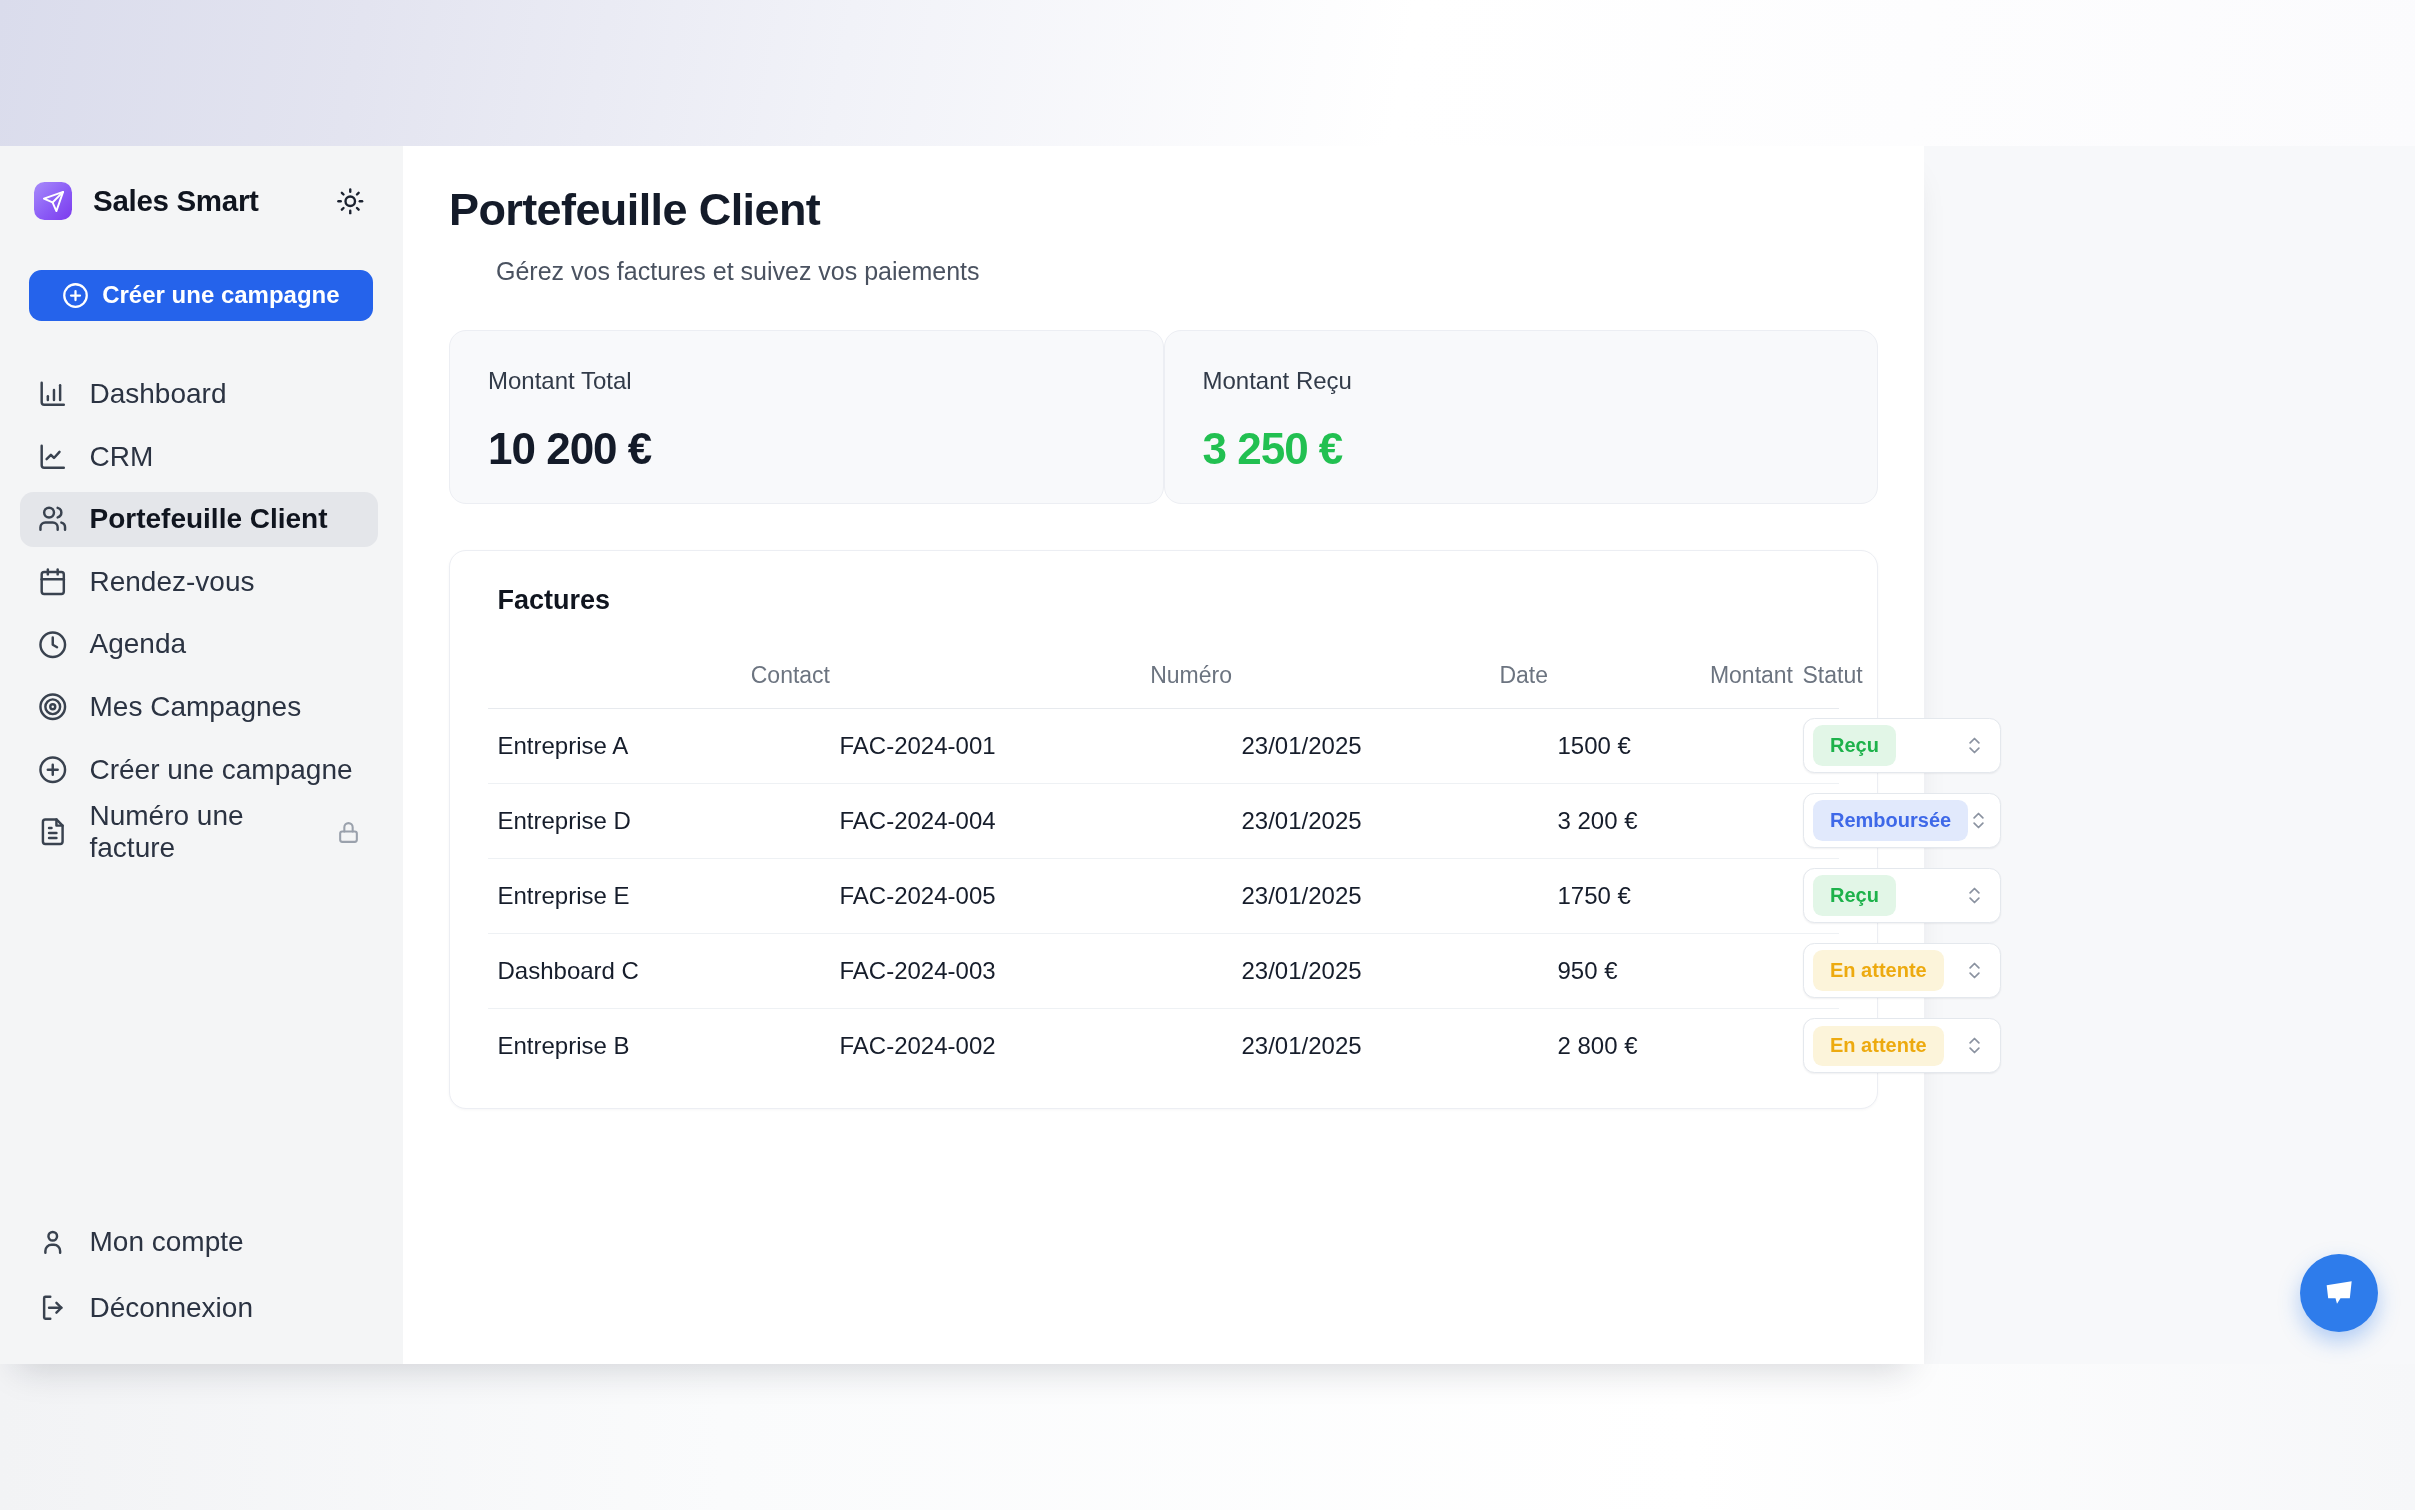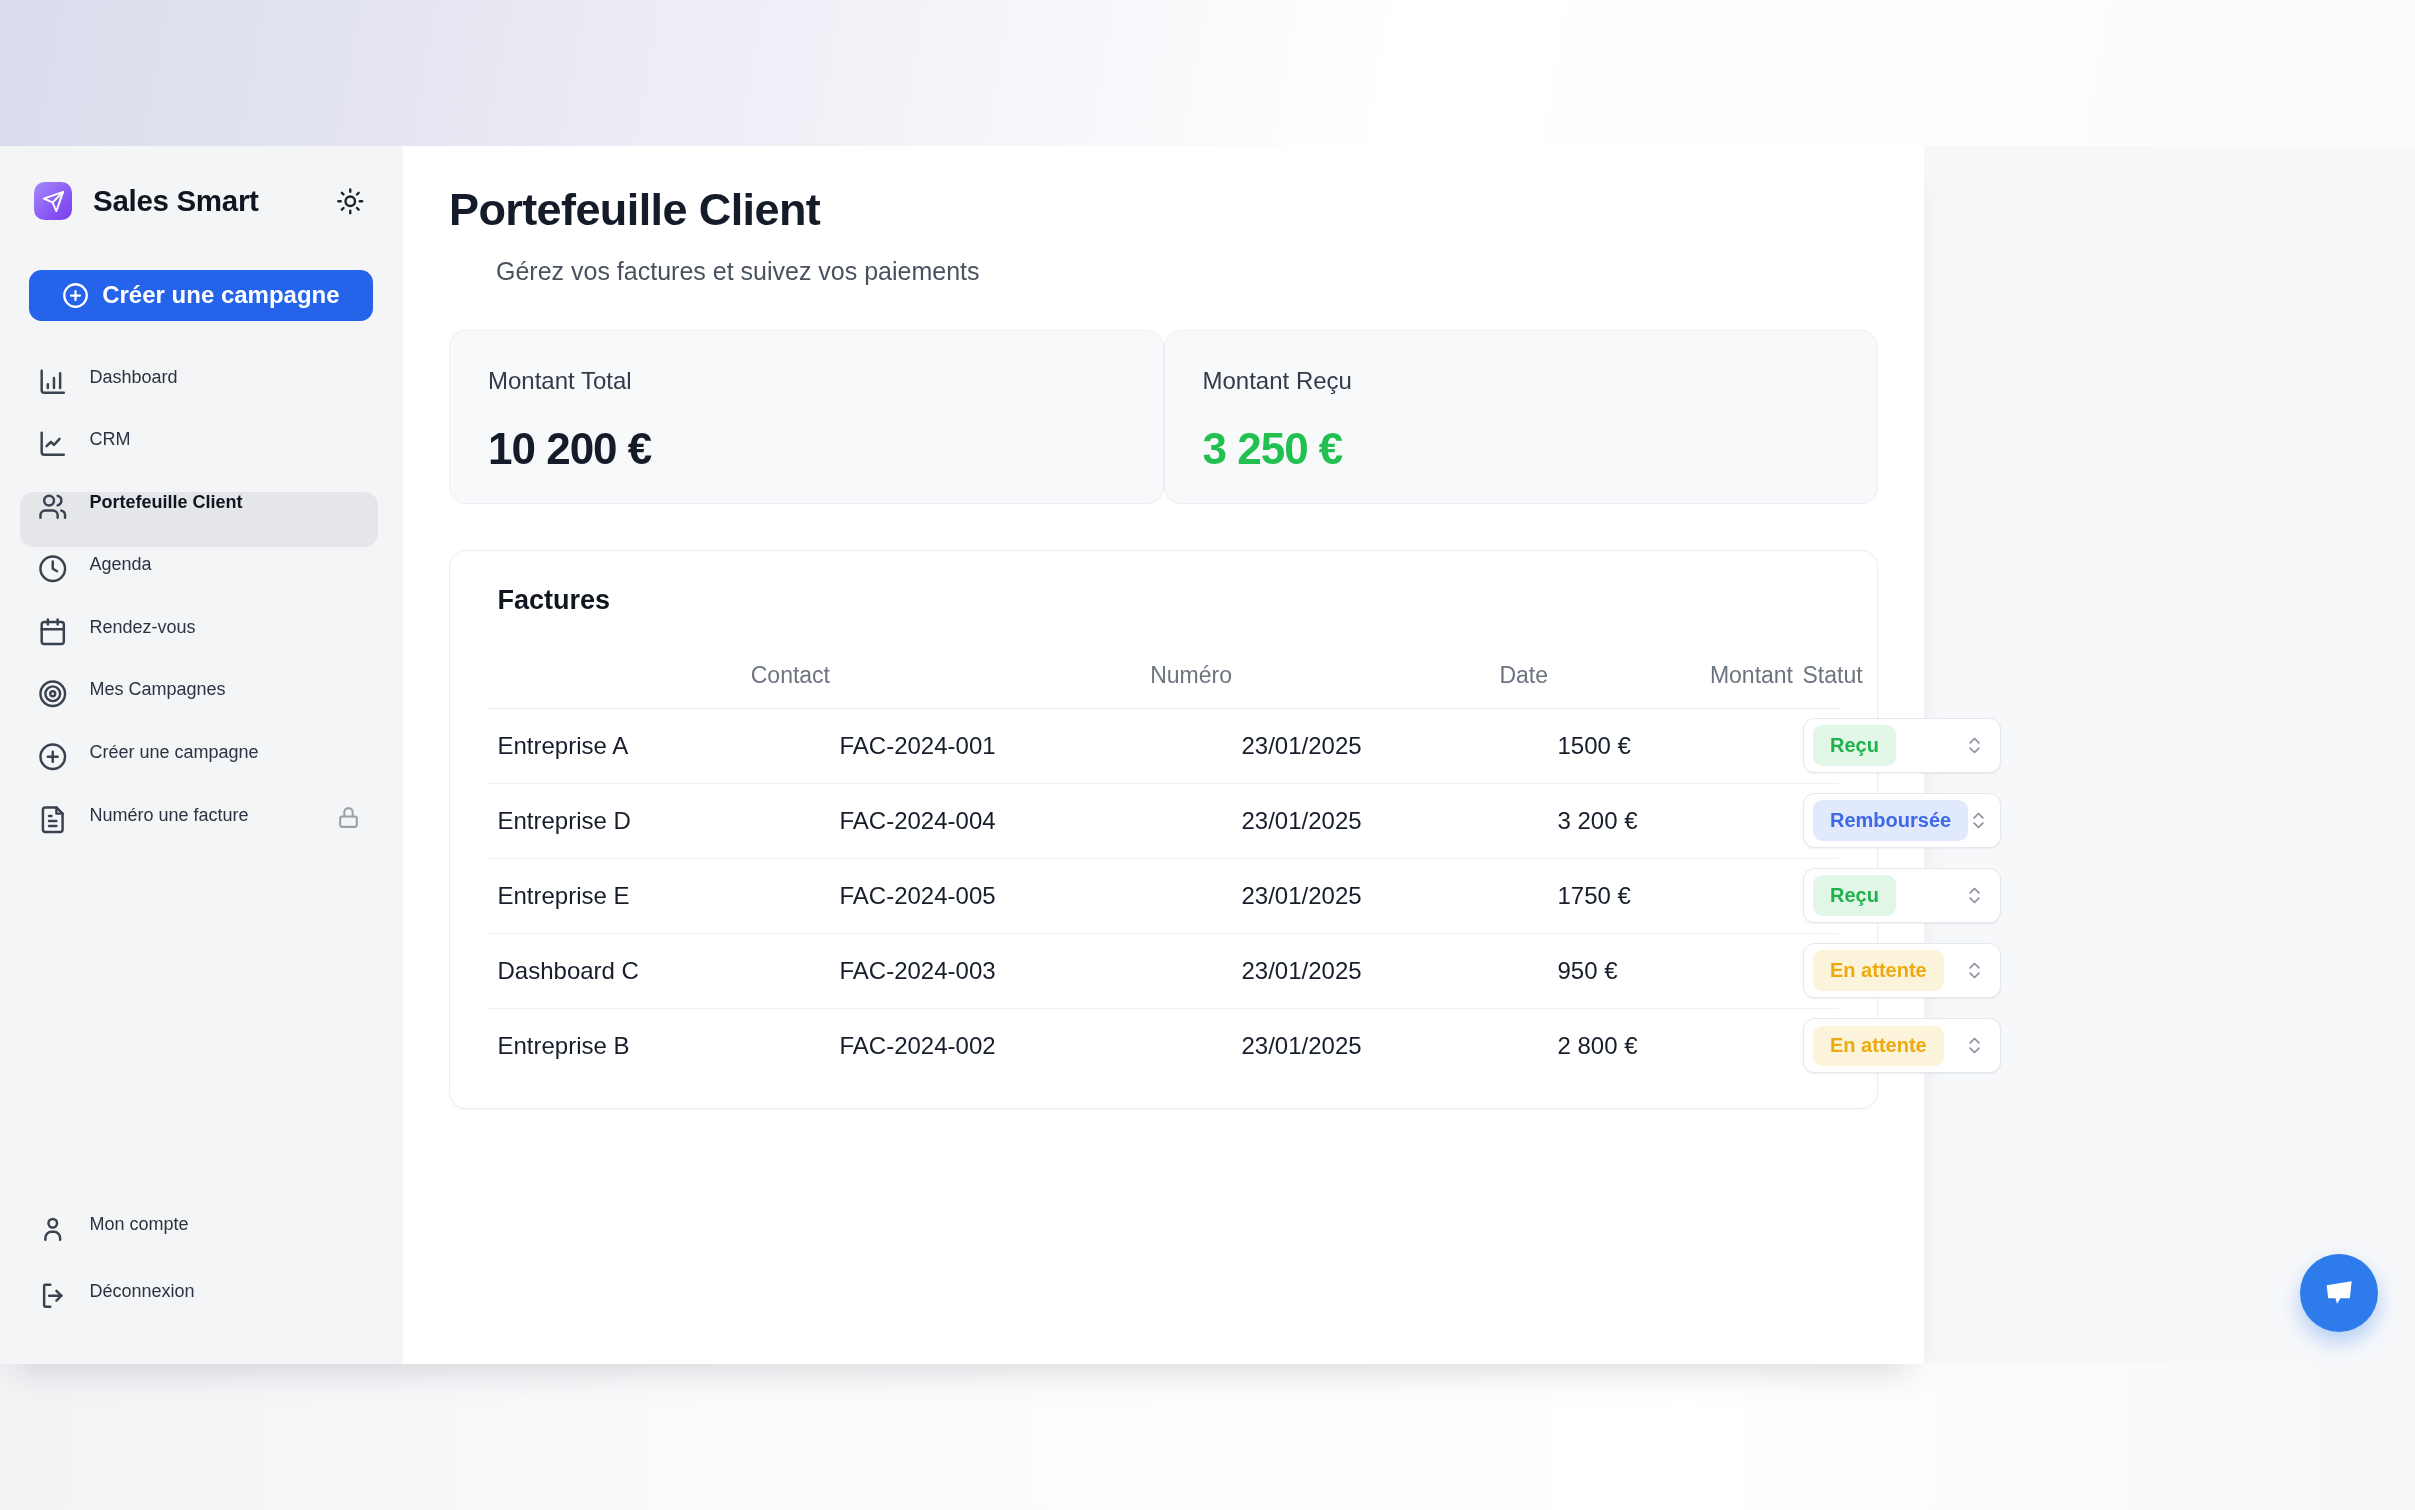--- a/index.html
+++ b/index.html
@@ -24,22 +24,22 @@
   .brand-name { font-size:29.5px; font-weight:700; color:#10151f; margin-left:21px; flex:1; letter-spacing:-0.3px; }
   .theme-btn { width:42px; height:42px; border:none; background:transparent; color:#1b2230;
     display:flex; align-items:center; justify-content:center; cursor:pointer; }
 
   .cta { margin:42px 30px 0 28.5px; height:51px; border:none; border-radius:12.4px;
     background:#2563eb; color:#fff; font-size:24px; font-weight:700;
     display:flex; align-items:center; justify-content:center; gap:13.3px; cursor:pointer;
     font-family:"Liberation Sans", sans-serif; }
 
   .nav { margin-top:46px; display:flex; flex-direction:column; gap:7.6px; padding:0 25px 0 20px; }
-  .nav-item { display:flex; align-items:flex-start; gap:22px; height:55px; border-radius:13.3px;
-    padding:0 17px 0 18px; color:#2b3342; font-size:18px; font-weight:500; cursor:pointer; }
+  .nav-item { display:flex; align-items:center; gap:22px; height:55px; border-radius:13.3px;
+    padding:0 17px 0 18px; color:#2b3342; font-size:28px; font-weight:500; cursor:pointer; }
   .nav-item .ni-icon { width:29.5px; height:29.5px; flex:none; color:#39424f; display:flex; }
   .nav-item.active { background:#e4e6ea; color:#10151f; font-weight:700; }
   .nav-item .grow { flex:1; }
   .lock { color:#9aa1ac; display:flex; }
 
   .sb-spacer { flex:1; }
   .sb-footer { padding:0 25px 28.5px 20px; display:flex; flex-direction:column; gap:11.4px; }
 
   
   .main { flex:1; background:#ffffff; padding:38px 46px 0 46px; position:relative; }
@@ -151,36 +151,36 @@
               <path d="M2 21v-2a4 4 0 0 1 4-4h6a4 4 0 0 1 4 4v2"></path>
               <path d="M16 3.13a4 4 0 0 1 0 7.75"></path>
               <path d="M22 21v-2a4 4 0 0 0-3-3.87"></path>
             </svg>
         </span>
         <span>Portefeuille Client</span>
       </div>
       <div class="nav-item">
         <span class="ni-icon">
           <svg width="29.5" height="29.5" viewBox="0 0 24 24" fill="none" stroke="currentColor" stroke-width="2" stroke-linecap="round" stroke-linejoin="round">
-              <circle cx="12" cy="12" r="10"></circle>
-              <polyline points="12 6 12 12 15.5 14"></polyline>
-            </svg>
-        </span>
-        <span>Agenda</span>
-      </div>
-      <div class="nav-item">
-        <span class="ni-icon">
-          <svg width="29.5" height="29.5" viewBox="0 0 24 24" fill="none" stroke="currentColor" stroke-width="2" stroke-linecap="round" stroke-linejoin="round">
               <rect x="3" y="4" width="18" height="18" rx="2"></rect>
               <path d="M16 2v4"></path>
               <path d="M8 2v4"></path>
               <path d="M3 10h18"></path>
             </svg>
         </span>
         <span>Rendez-vous</span>
+      </div>
+      <div class="nav-item">
+        <span class="ni-icon">
+          <svg width="29.5" height="29.5" viewBox="0 0 24 24" fill="none" stroke="currentColor" stroke-width="2" stroke-linecap="round" stroke-linejoin="round">
+              <circle cx="12" cy="12" r="10"></circle>
+              <polyline points="12 6 12 12 15.5 14"></polyline>
+            </svg>
+        </span>
+        <span>Agenda</span>
       </div>
       <div class="nav-item">
         <span class="ni-icon">
           <svg width="29.5" height="29.5" viewBox="0 0 24 24" fill="none" stroke="currentColor" stroke-width="2">
               <circle cx="12" cy="12" r="10"></circle>
               <circle cx="12" cy="12" r="6"></circle>
               <circle cx="12" cy="12" r="2"></circle>
             </svg>
         </span>
         <span>Mes Campagnes</span>

